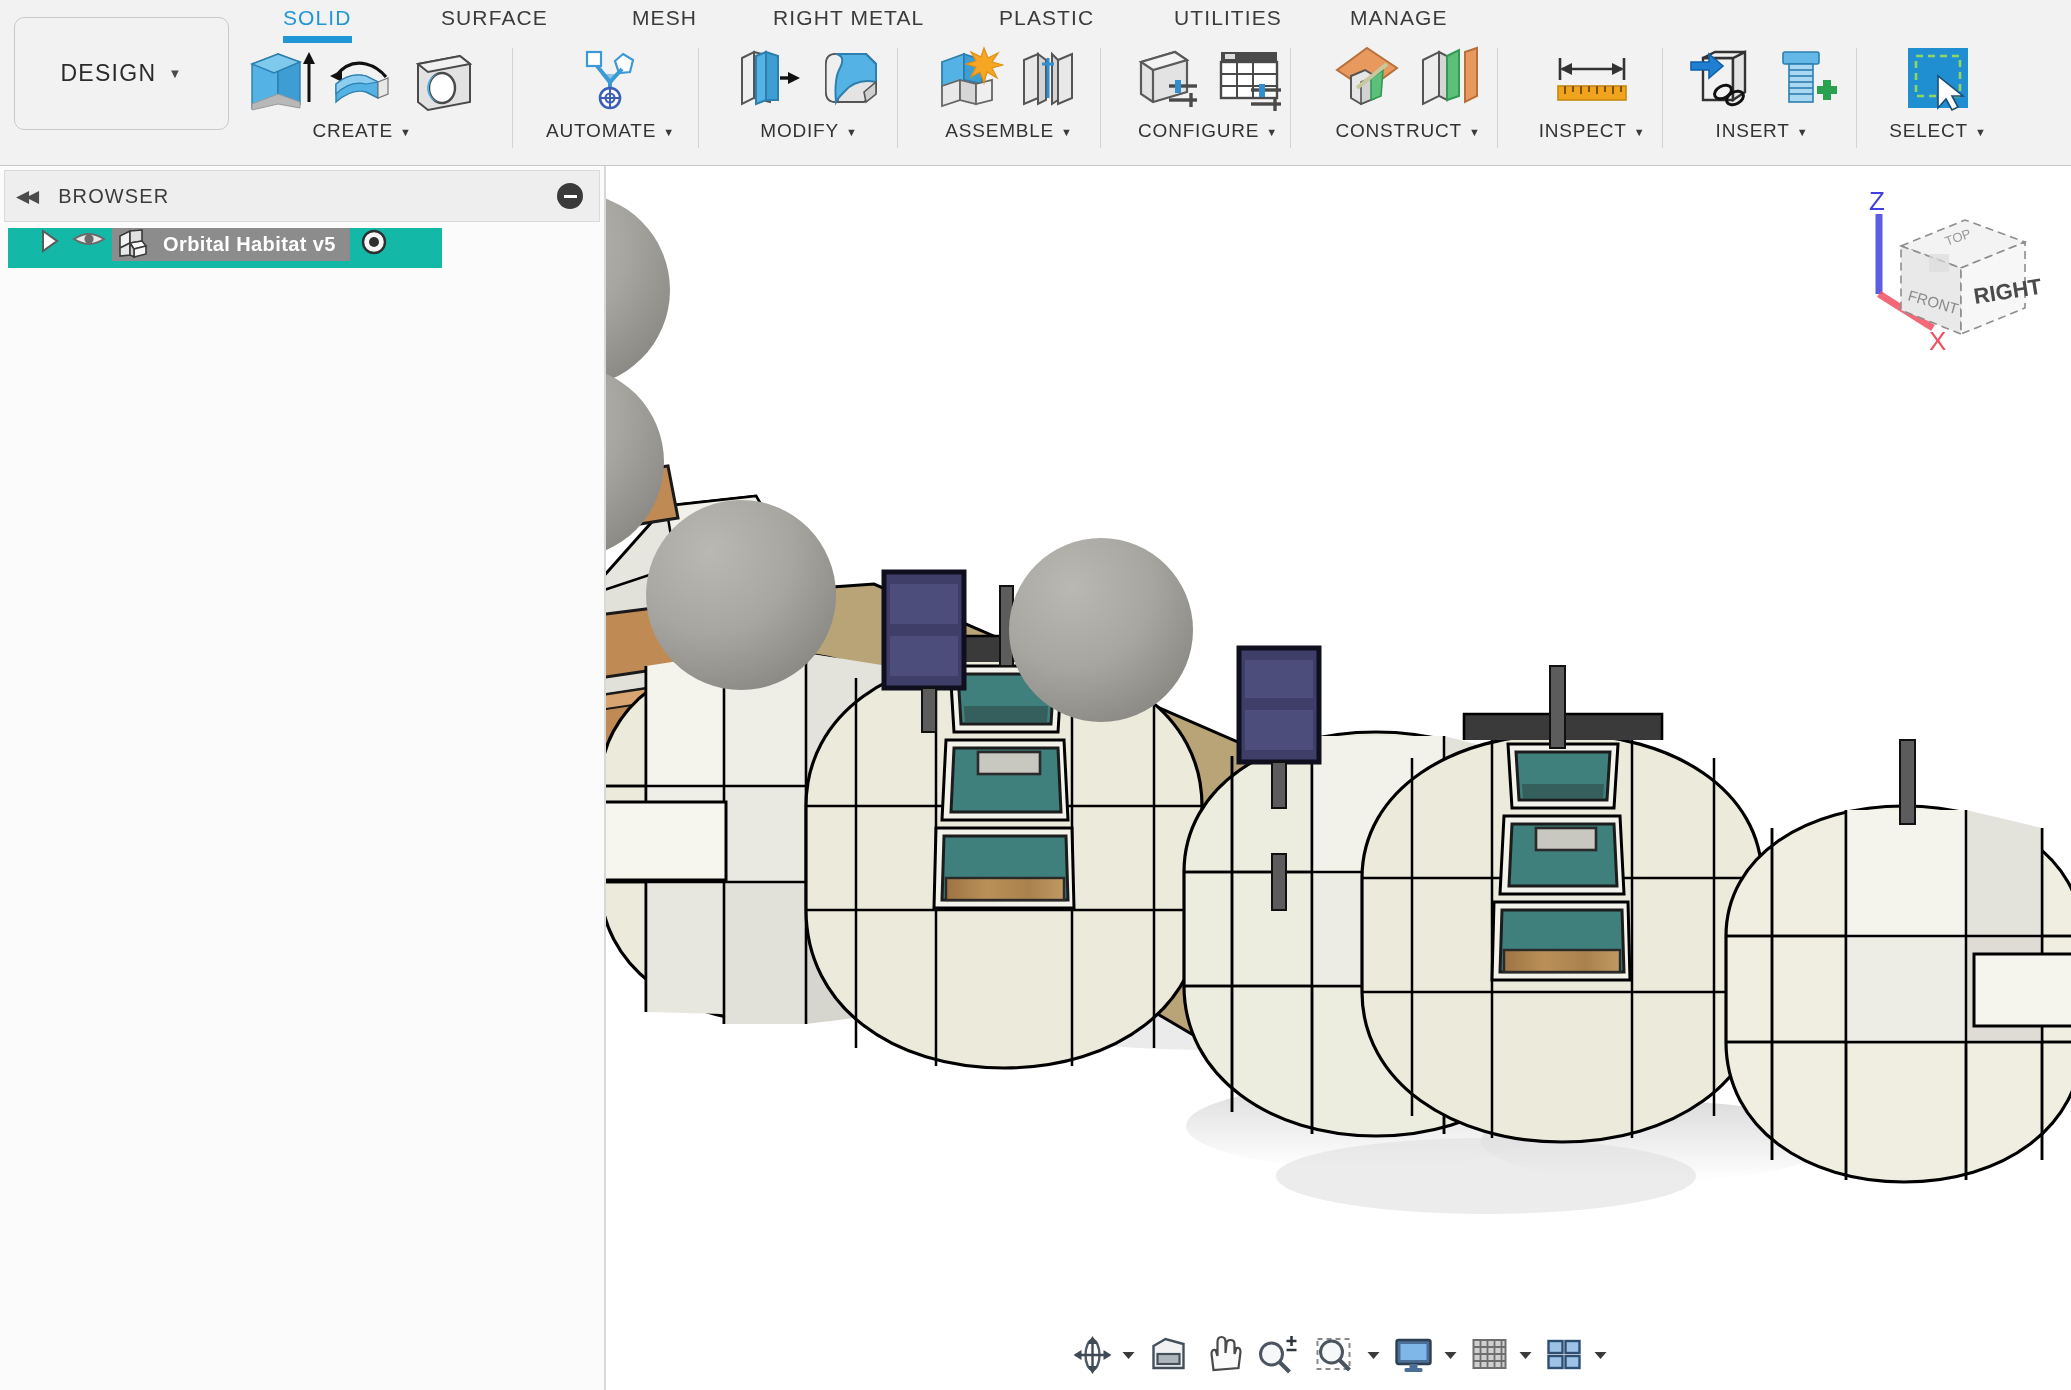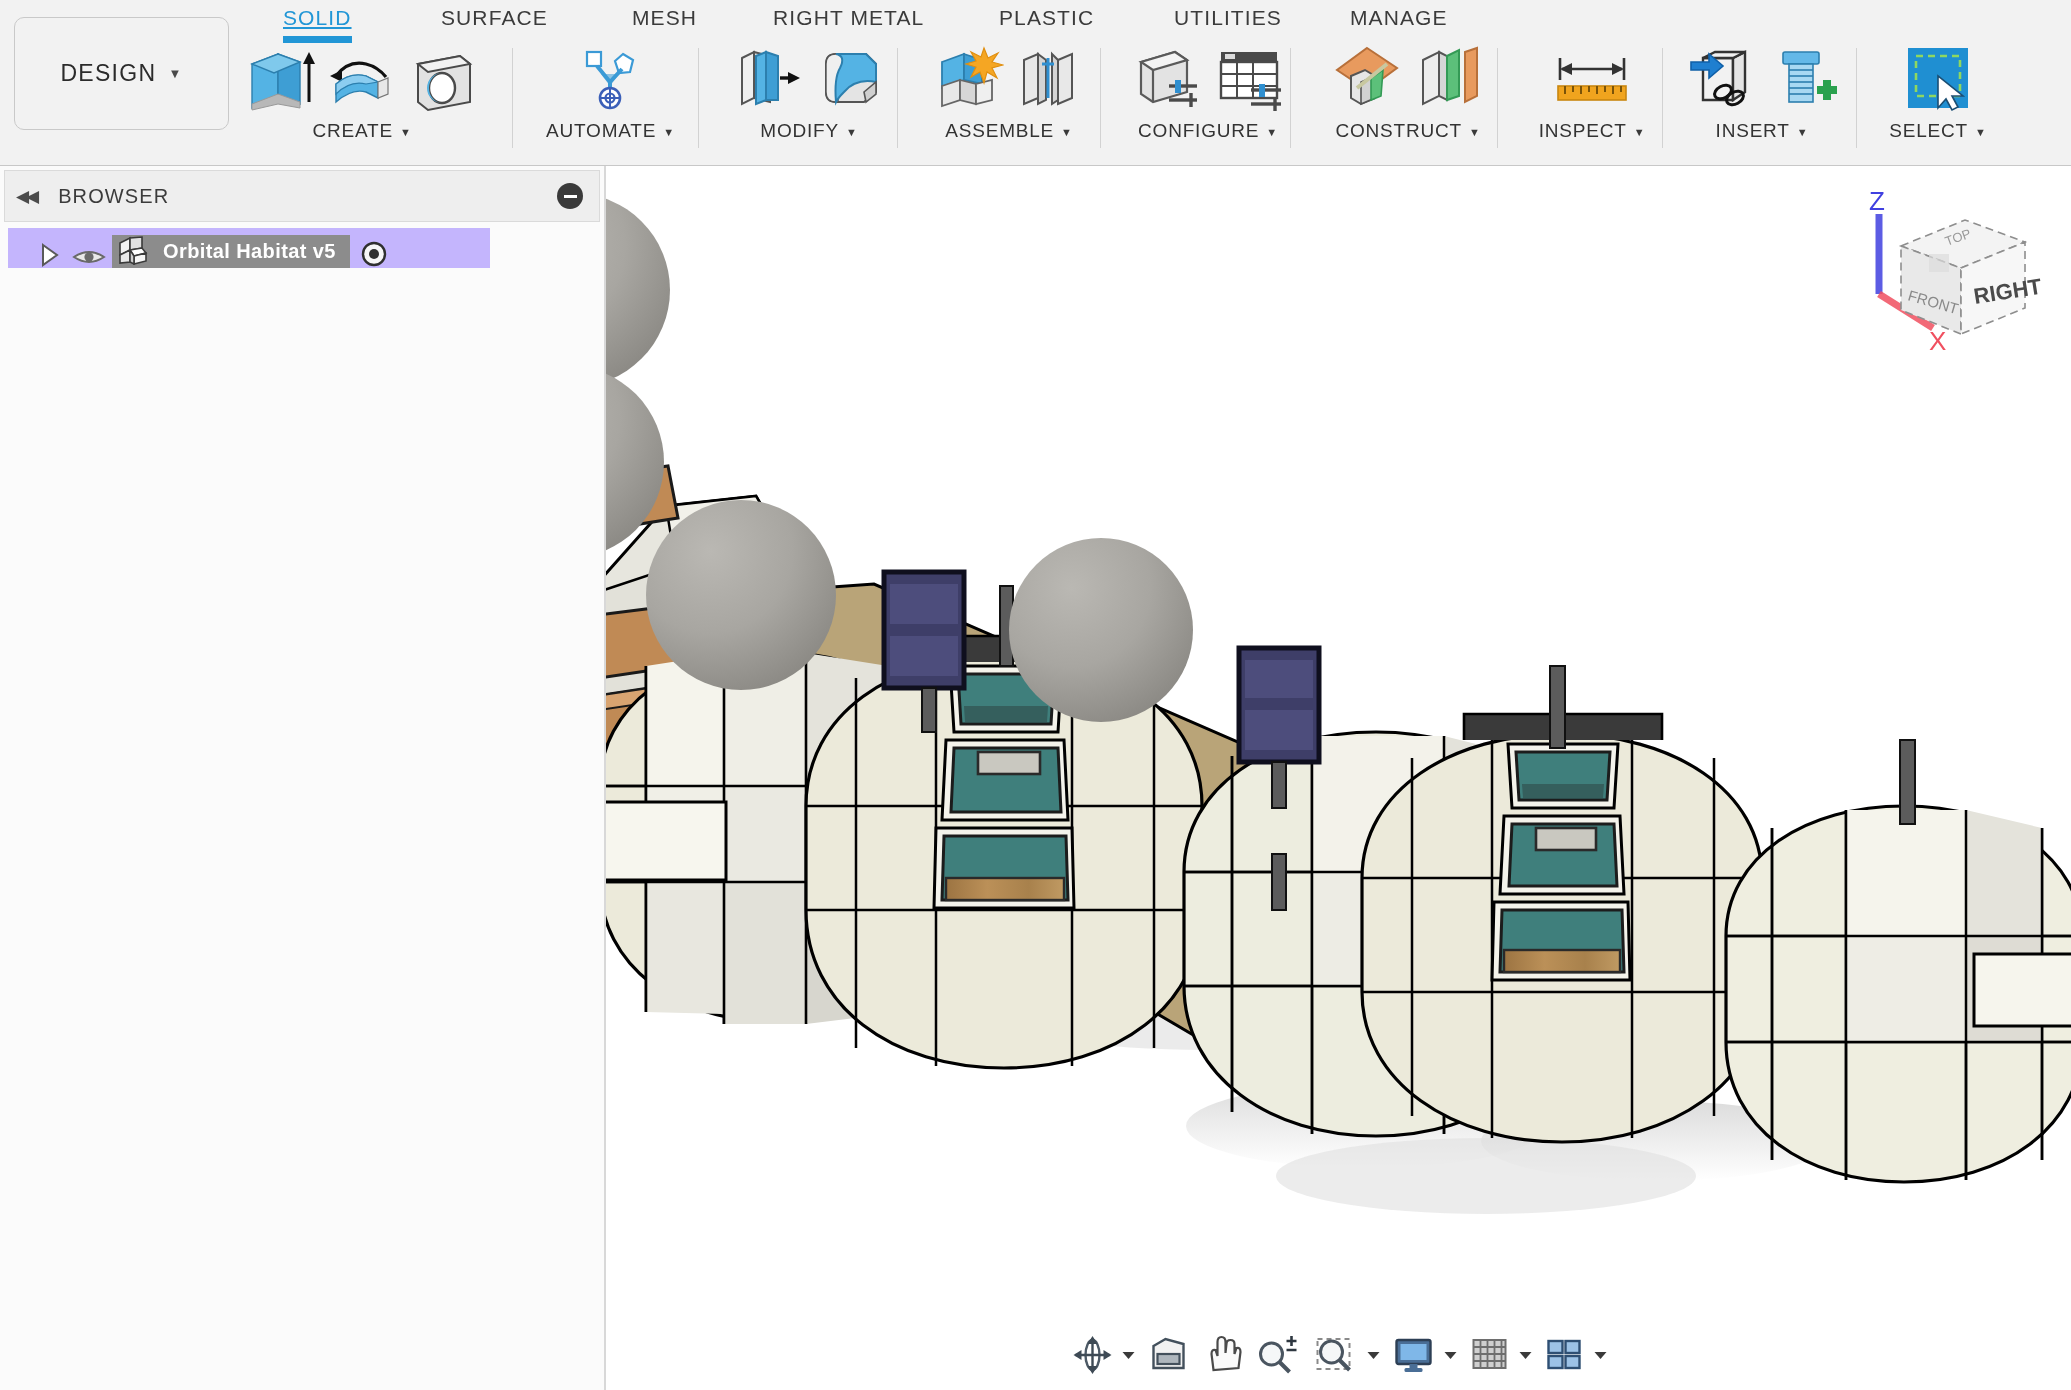--- a/index.html
+++ b/index.html
@@ -25,21 +25,21 @@
     cursor: pointer;
   }
   #design-btn .caret { margin-left: 12px; font-size: 13px; color: #4a4a4a; }
 
   .tabrow { position: absolute; left: 0; top: 0; height: 42px; width: 100%; }
   .tab {
     position: absolute; top: 6px;
     font-size: 21px; letter-spacing: 1.1px; color: #3b3b3b;
     cursor: pointer; white-space: nowrap;
   }
-  .tab.active { color: #2196d6; text-decoration: underline; }
+  .tab.active { color: #2196d6; }
   .tab .uline {
     position: absolute; left: 0; right: 0; top: 30px; height: 7px; background: #2196d6;
   }
 
   .group {
     position: absolute; top: 42px; height: 110px;
     display: flex; flex-direction: column; align-items: center; justify-content: flex-start;
   }
   .grow { display: flex; align-items: flex-start; justify-content: center; gap: 10px; height: 76px; }
   .glabel {
@@ -70,22 +70,22 @@
   }
   #browser-minus {
     position: absolute; right: 16px; top: 50%; transform: translateY(-50%);
     width: 26px; height: 26px; border-radius: 50%; background: #3a3a3a;
     display: flex; align-items: center; justify-content: center; cursor: pointer;
   }
   #browser-minus::after { content:''; width: 13px; height: 3px; background: #fff; display:block; }
 
   #tree { position: absolute; left: 4px; top: 62px; width: 596px; }
   .tree-row {
-    display: flex; align-items: flex-end; height: 40px; padding-left: 24px;
-    background: #c4b5fd; width: 482px; margin-left: 4px;
+    display: flex; align-items: flex-start; height: 40px; padding-left: 24px;
+    background: #14b8a6; width: 434px; margin-left: 4px;
   }
   .tri-wrap { width: 34px; display:flex; align-items:center; justify-content:center; cursor:pointer; }
   .eye-wrap { width: 46px; display: flex; align-items: center; justify-content: center; cursor: pointer; }
   .node-chip {
     display: flex; align-items: center; gap: 14px; background: #8c8c8c;
     height: 33px; padding: 0 14px 0 5px; cursor: pointer;
   }
   .node-chip .nodetext { font-size: 20px; font-weight: bold; color: #ffffff; letter-spacing: .4px; }
   .radio-wrap { width: 48px; display:flex; align-items:center; justify-content:center; cursor:pointer; }
 

